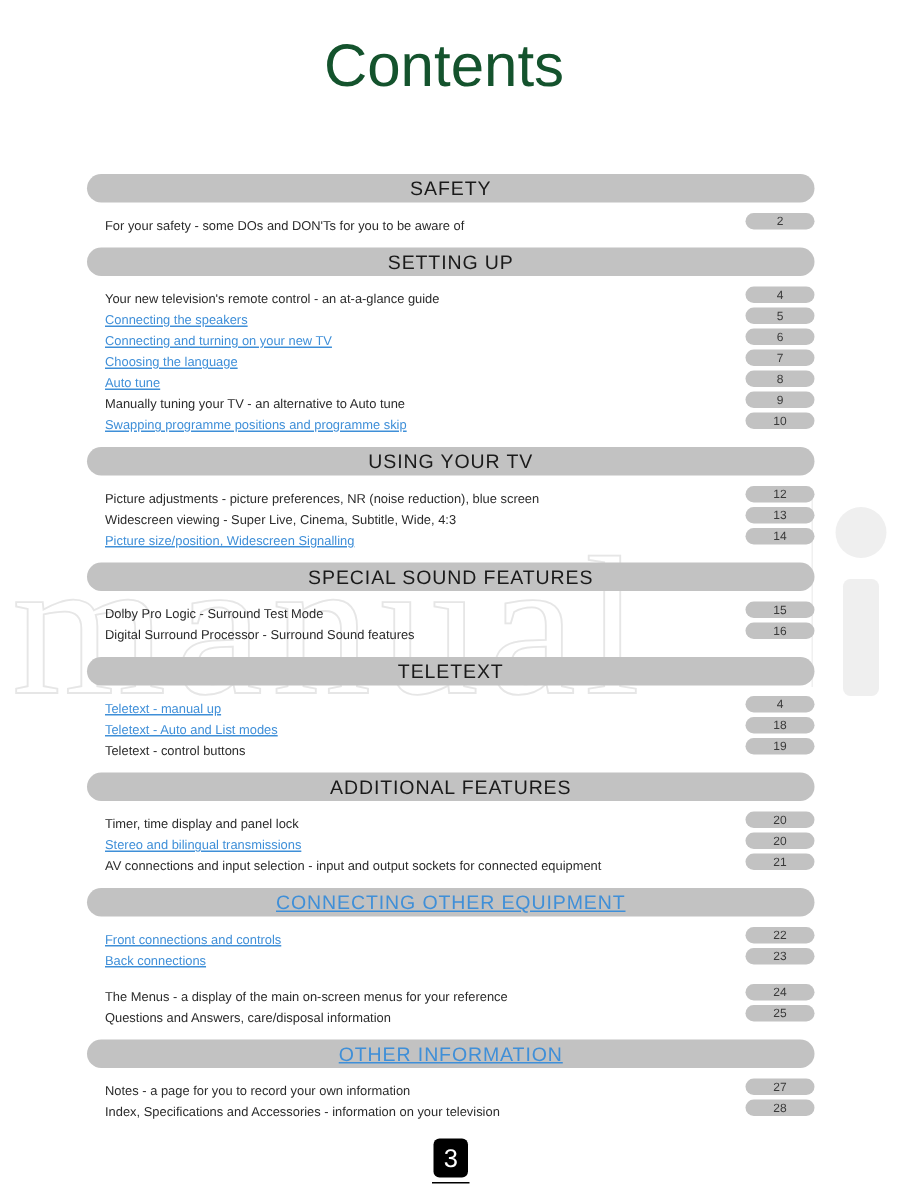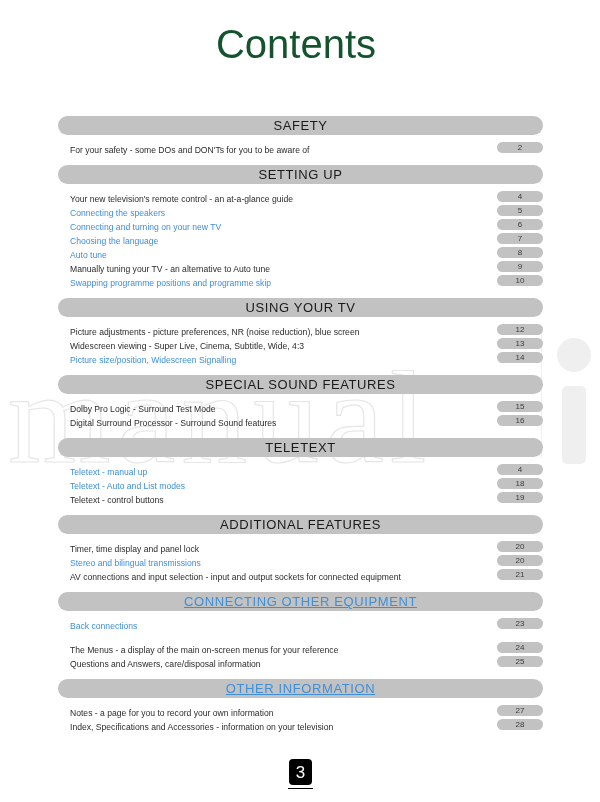--- a/index.html
+++ b/index.html
@@ -126,20 +126,21 @@
     align-items: flex-end;
   }
   .entry-label {
     font-size: 8.6px;
     color: #2b2b2b;
     padding-left: 12px;
     white-space: nowrap;
   }
   .entry.link .entry-label {
     color: #3f8fd8;
+    text-decoration: underline;
   }
   .entry-page {
     position: absolute;
     right: 0;
     top: 1px;
     width: 46px;
     height: 11px;
     background: #c2c2c2;
     border-radius: 6px;
     font-size: 8px;
@@ -295,20 +296,24 @@
         <div class="entry">
           <span class="entry-label">AV connections and input selection - input and output sockets for connected equipment</span>
           <span class="entry-page">21</span>
         </div>
       </div>
       <div class="section-bar link">
         <span class="bar-label">CONNECTING OTHER EQUIPMENT</span>
       </div>
       <div class="entries">
         <div class="entry link">
+          <span class="entry-label">Front connections and controls</span>
+          <span class="entry-page">22</span>
+        </div>
+        <div class="entry link">
           <span class="entry-label">Back connections</span>
           <span class="entry-page">23</span>
         </div>
       </div>
       <div class="entries">
         <div class="entry">
           <span class="entry-label">The Menus - a display of the main on-screen menus for your reference</span>
           <span class="entry-page">24</span>
         </div>
         <div class="entry">

